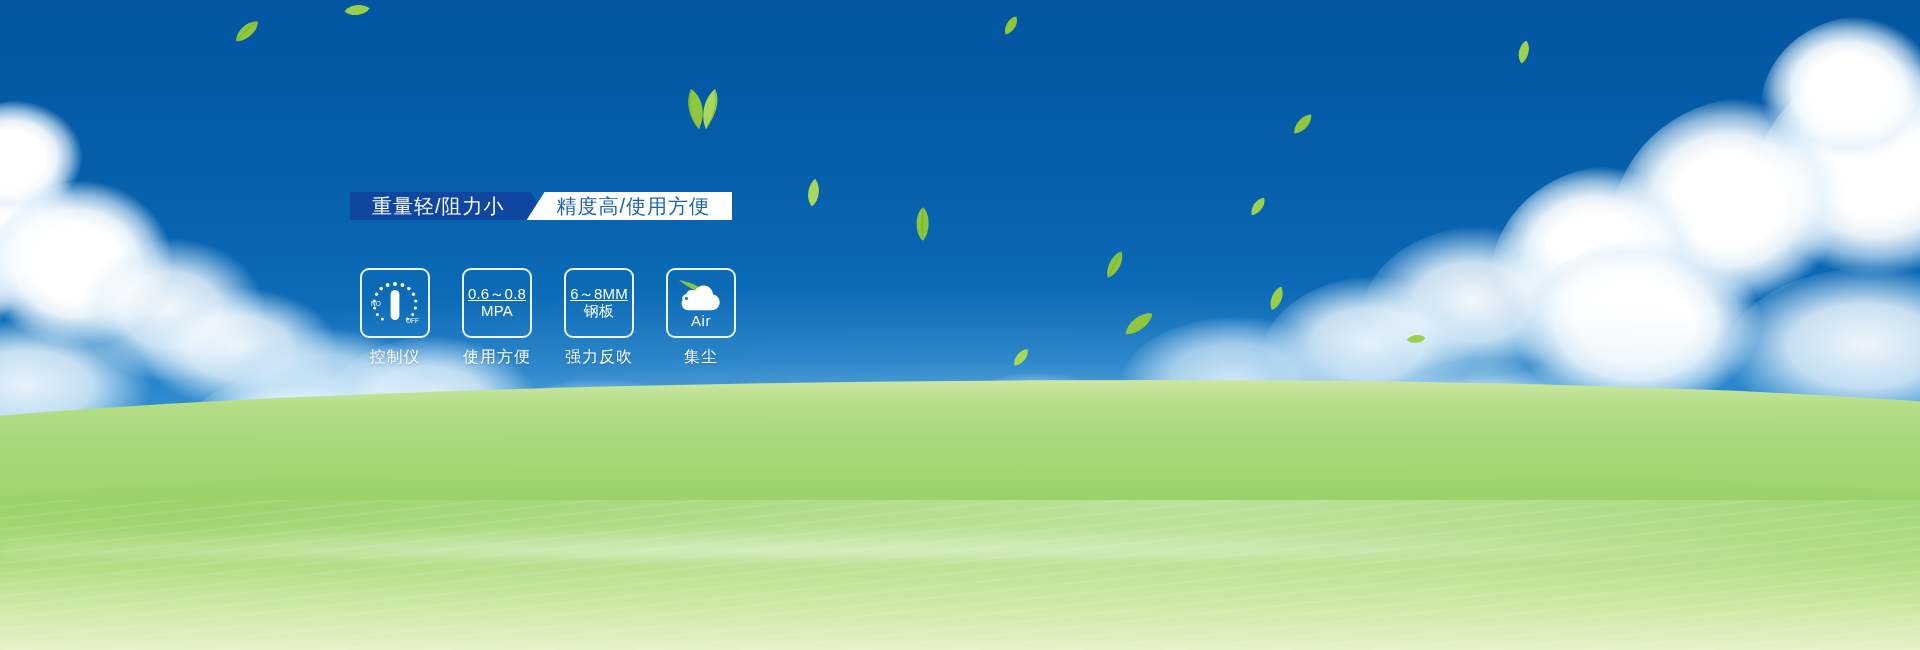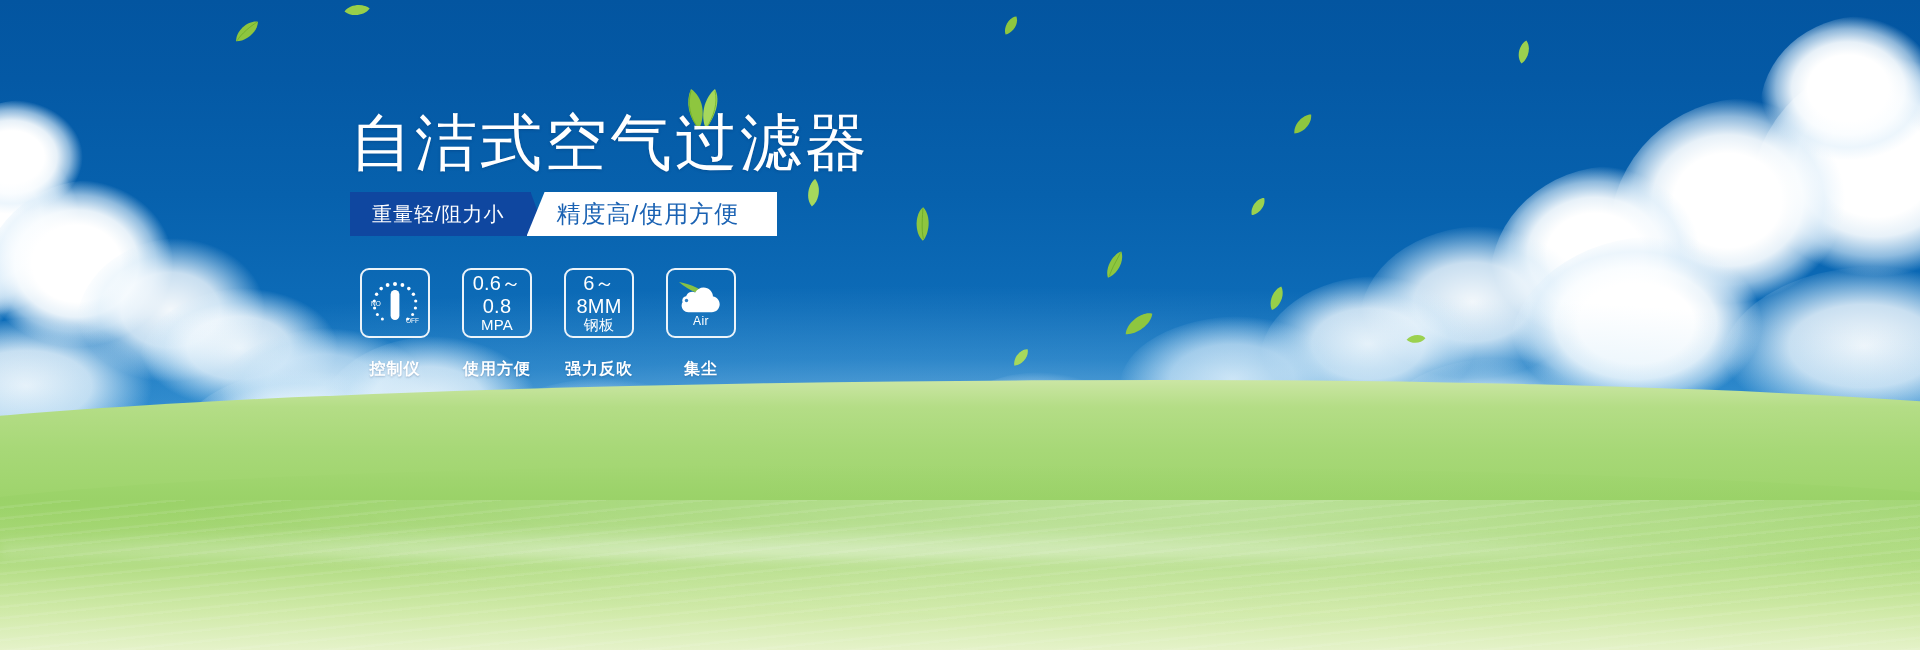--- a/index.html
+++ b/index.html
@@ -103,62 +103,61 @@
     color:#ffffff; white-space:nowrap;
     font-weight:300;
     text-shadow:0 1px 3px rgba(0,40,90,.28);
   }
 
   .title-leaves{ position:absolute; left:679px; top:88px; width:52px; height:42px; }
 
   
   .tagline{
     position:absolute; left:350px; top:192px;
-    height:44px; display:flex; align-items:stretch;
+    height:28px; display:flex; align-items:stretch;
   }
   .tag-left{
     position:relative; background:#0f47a0;
     padding:0 26px 0 22px; display:flex; align-items:center;
     color:#ffffff; font-size:20px; letter-spacing:1px; white-space:nowrap;
   }
   .tag-left::after{
     content:""; position:absolute; right:-16px; top:0; bottom:0; width:32px;
     background:#0f47a0;
     clip-path:polygon(0 0, 50% 0, 100% 100%, 0 100%);
   }
   .tag-right{
     position:relative; background:#ffffff;
-    padding:0 38px 0 30px; display:flex; align-items:center;
-    color:#1a62b3; font-size:24px; letter-spacing:1px; white-space:nowrap;
+    padding:0 22px 0 30px; display:flex; align-items:center;
+    color:#1a62b3; font-size:20px; letter-spacing:1px; white-space:nowrap;
     clip-path:polygon(18px 0, 100% 0, 100% 100%, 0 100%);
     margin-left:-4px;
   }
 
   
   .features{
     position:absolute; left:358px; top:268px;
     display:flex; gap:28px; align-items:flex-start;
   }
   .feature{ width:74px; display:flex; flex-direction:column; align-items:center; }
   .fbox{
     width:70px; height:70px; border:2px solid rgba(255,255,255,.92);
     border-radius:9px; display:flex; flex-direction:column;
     align-items:center; justify-content:center; color:#fff;
     line-height:1.12; text-align:center;
   }
-  .fbox .fx-t{ font-size:20px; letter-spacing:.2px; }
+  .fbox .fx-t{ font-size:15px; letter-spacing:.2px;text-decoration:underline; }
   .fbox .fx-t2{ font-size:15px; letter-spacing:.2px; }
   .flabel{
-    margin-top:21px; color:#ffffff; font-size:16px;
+    margin-top:9px; color:#ffffff; font-size:16px;
     white-space:nowrap; letter-spacing:1px;
     text-shadow:0 1px 2px rgba(0,40,90,.25);
-    font-weight:bold;
   }
   .fbox svg{ display:block; }
-  .fbox .air-word{ font-size:12px; margin-top:-3px; letter-spacing:.5px; }
+  .fbox .air-word{ font-size:15px; margin-top:-3px; letter-spacing:.5px; }
 </style>
 </head>
 <body>
 
 <div class="stage">
 
   <div class="cloud" id="cloudL">
     <div class="puff" style="left:30px;  top:10px;  width:250px; height:250px;"></div>
     <div class="puff" style="left:-40px; top:70px;  width:260px; height:230px;"></div>
     <div class="puff" style="left:140px; top:62px;  width:230px; height:220px;"></div>
@@ -282,21 +281,20 @@
 
     <div class="title-leaves">
       <svg width="52" height="42" viewBox="0 0 52 42">
         <path d="M20 41 C10 30 6 14 12 1 C24 9 27 27 20 41 Z" fill="#8ec63f"></path>
         <path d="M20 41 C11 30 8 16 12 3" stroke="#6fae2c" stroke-width="1" fill="none"></path>
         <path d="M27 41 C36 28 42 13 36 1 C25 10 21 28 27 41 Z" fill="#a6d85c"></path>
         <path d="M27 41 C35 28 39 15 36 3" stroke="#79b832" stroke-width="1" fill="none"></path>
       </svg>
     </div>
 
-    <div class="title">自洁式空气过滤器</div>
 
     <div class="tagline">
       <div class="tag-left">
         <span>重量轻/阻力小</span>
       </div>
       <div class="tag-right">
         <span>精度高/使用方便</span>
       </div>
     </div>
 

